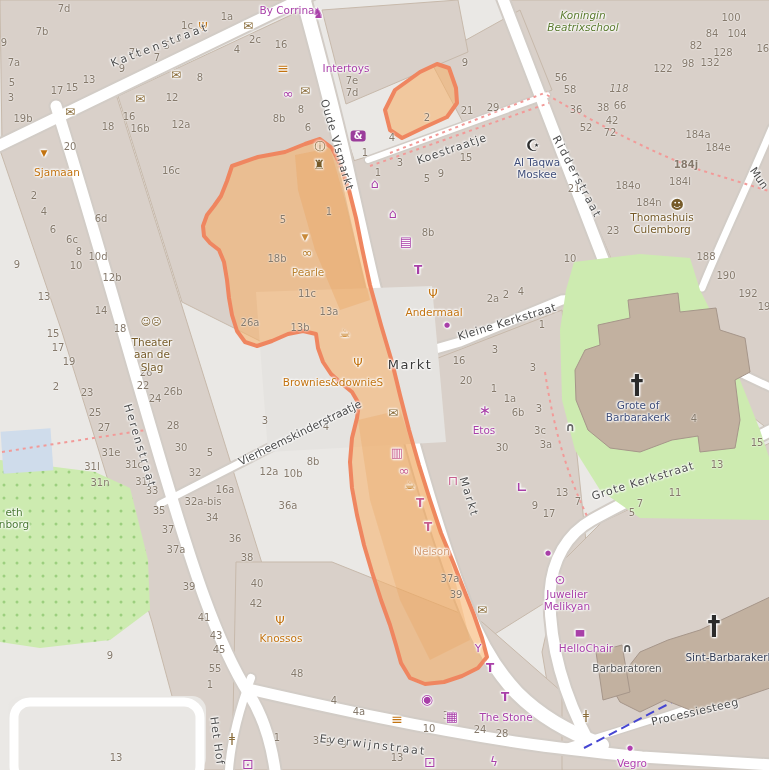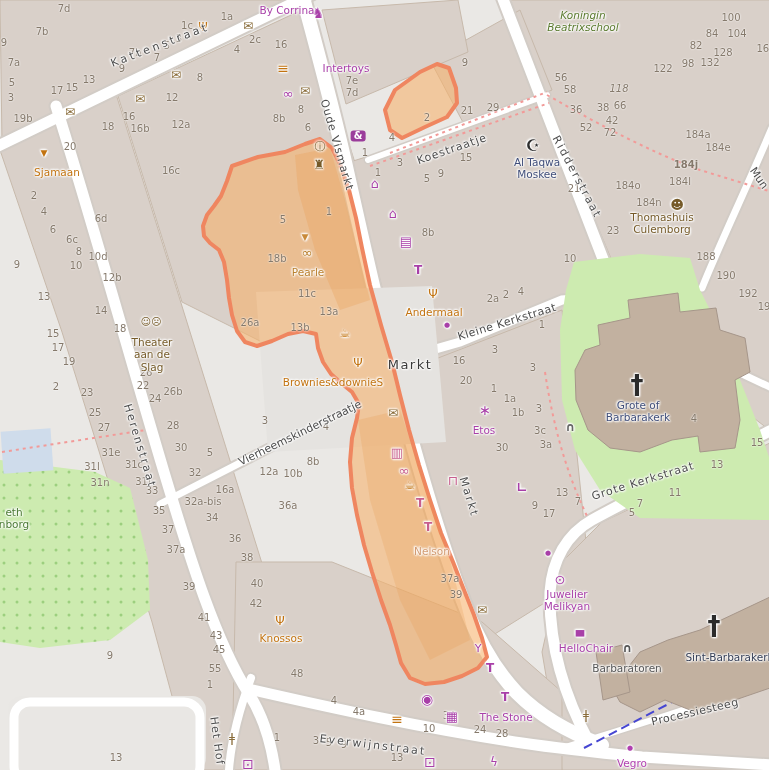--- a/index.html
+++ b/index.html
@@ -237,21 +237,21 @@
       <span class="lbl hn" style="left: 493px; top: 298px; transform: translate(-50%, -50%) rotate(0deg);">2a</span>
       <span class="lbl hn" style="left: 506px; top: 294px; transform: translate(-50%, -50%) rotate(0deg);">2</span>
       <span class="lbl hn" style="left: 521px; top: 291px; transform: translate(-50%, -50%) rotate(0deg);">4</span>
       <span class="lbl hn" style="left: 542px; top: 324px; transform: translate(-50%, -50%) rotate(0deg);">1</span>
       <span class="lbl hn" style="left: 495px; top: 349px; transform: translate(-50%, -50%) rotate(0deg);">3</span>
       <span class="lbl hn" style="left: 459px; top: 360px; transform: translate(-50%, -50%) rotate(0deg);">16</span>
       <span class="lbl hn" style="left: 533px; top: 367px; transform: translate(-50%, -50%) rotate(0deg);">3</span>
       <span class="lbl hn" style="left: 466px; top: 380px; transform: translate(-50%, -50%) rotate(0deg);">20</span>
       <span class="lbl hn" style="left: 494px; top: 388px; transform: translate(-50%, -50%) rotate(0deg);">1</span>
       <span class="lbl hn" style="left: 510px; top: 398px; transform: translate(-50%, -50%) rotate(0deg);">1a</span>
-      <span class="lbl hn" style="left: 518px; top: 412px; transform: translate(-50%, -50%) rotate(0deg);">1b</span>
+      <span class="lbl hn" style="left: 518px; top: 412px; transform: translate(-50%, -50%) rotate(0deg);">6b</span>
       <span class="lbl hn" style="left: 539px; top: 408px; transform: translate(-50%, -50%) rotate(0deg);">3</span>
       <span class="lbl hn" style="left: 540px; top: 430px; transform: translate(-50%, -50%) rotate(0deg);">3c</span>
       <span class="lbl hn" style="left: 546px; top: 444px; transform: translate(-50%, -50%) rotate(0deg);">3a</span>
       <span class="lbl hn" style="left: 502px; top: 447px; transform: translate(-50%, -50%) rotate(0deg);">30</span>
       <span class="lbl hn" style="left: 535px; top: 505px; transform: translate(-50%, -50%) rotate(0deg);">9</span>
       <span class="lbl hn" style="left: 549px; top: 513px; transform: translate(-50%, -50%) rotate(0deg);">17</span>
       <span class="lbl hn" style="left: 562px; top: 492px; transform: translate(-50%, -50%) rotate(0deg);">13</span>
       <span class="lbl hn" style="left: 578px; top: 501px; transform: translate(-50%, -50%) rotate(0deg);">7</span>
       <span class="lbl hn" style="left: 757px; top: 442px; transform: translate(-50%, -50%) rotate(0deg);">15</span>
       <span class="lbl hn" style="left: 717px; top: 464px; transform: translate(-50%, -50%) rotate(0deg);">13</span>

